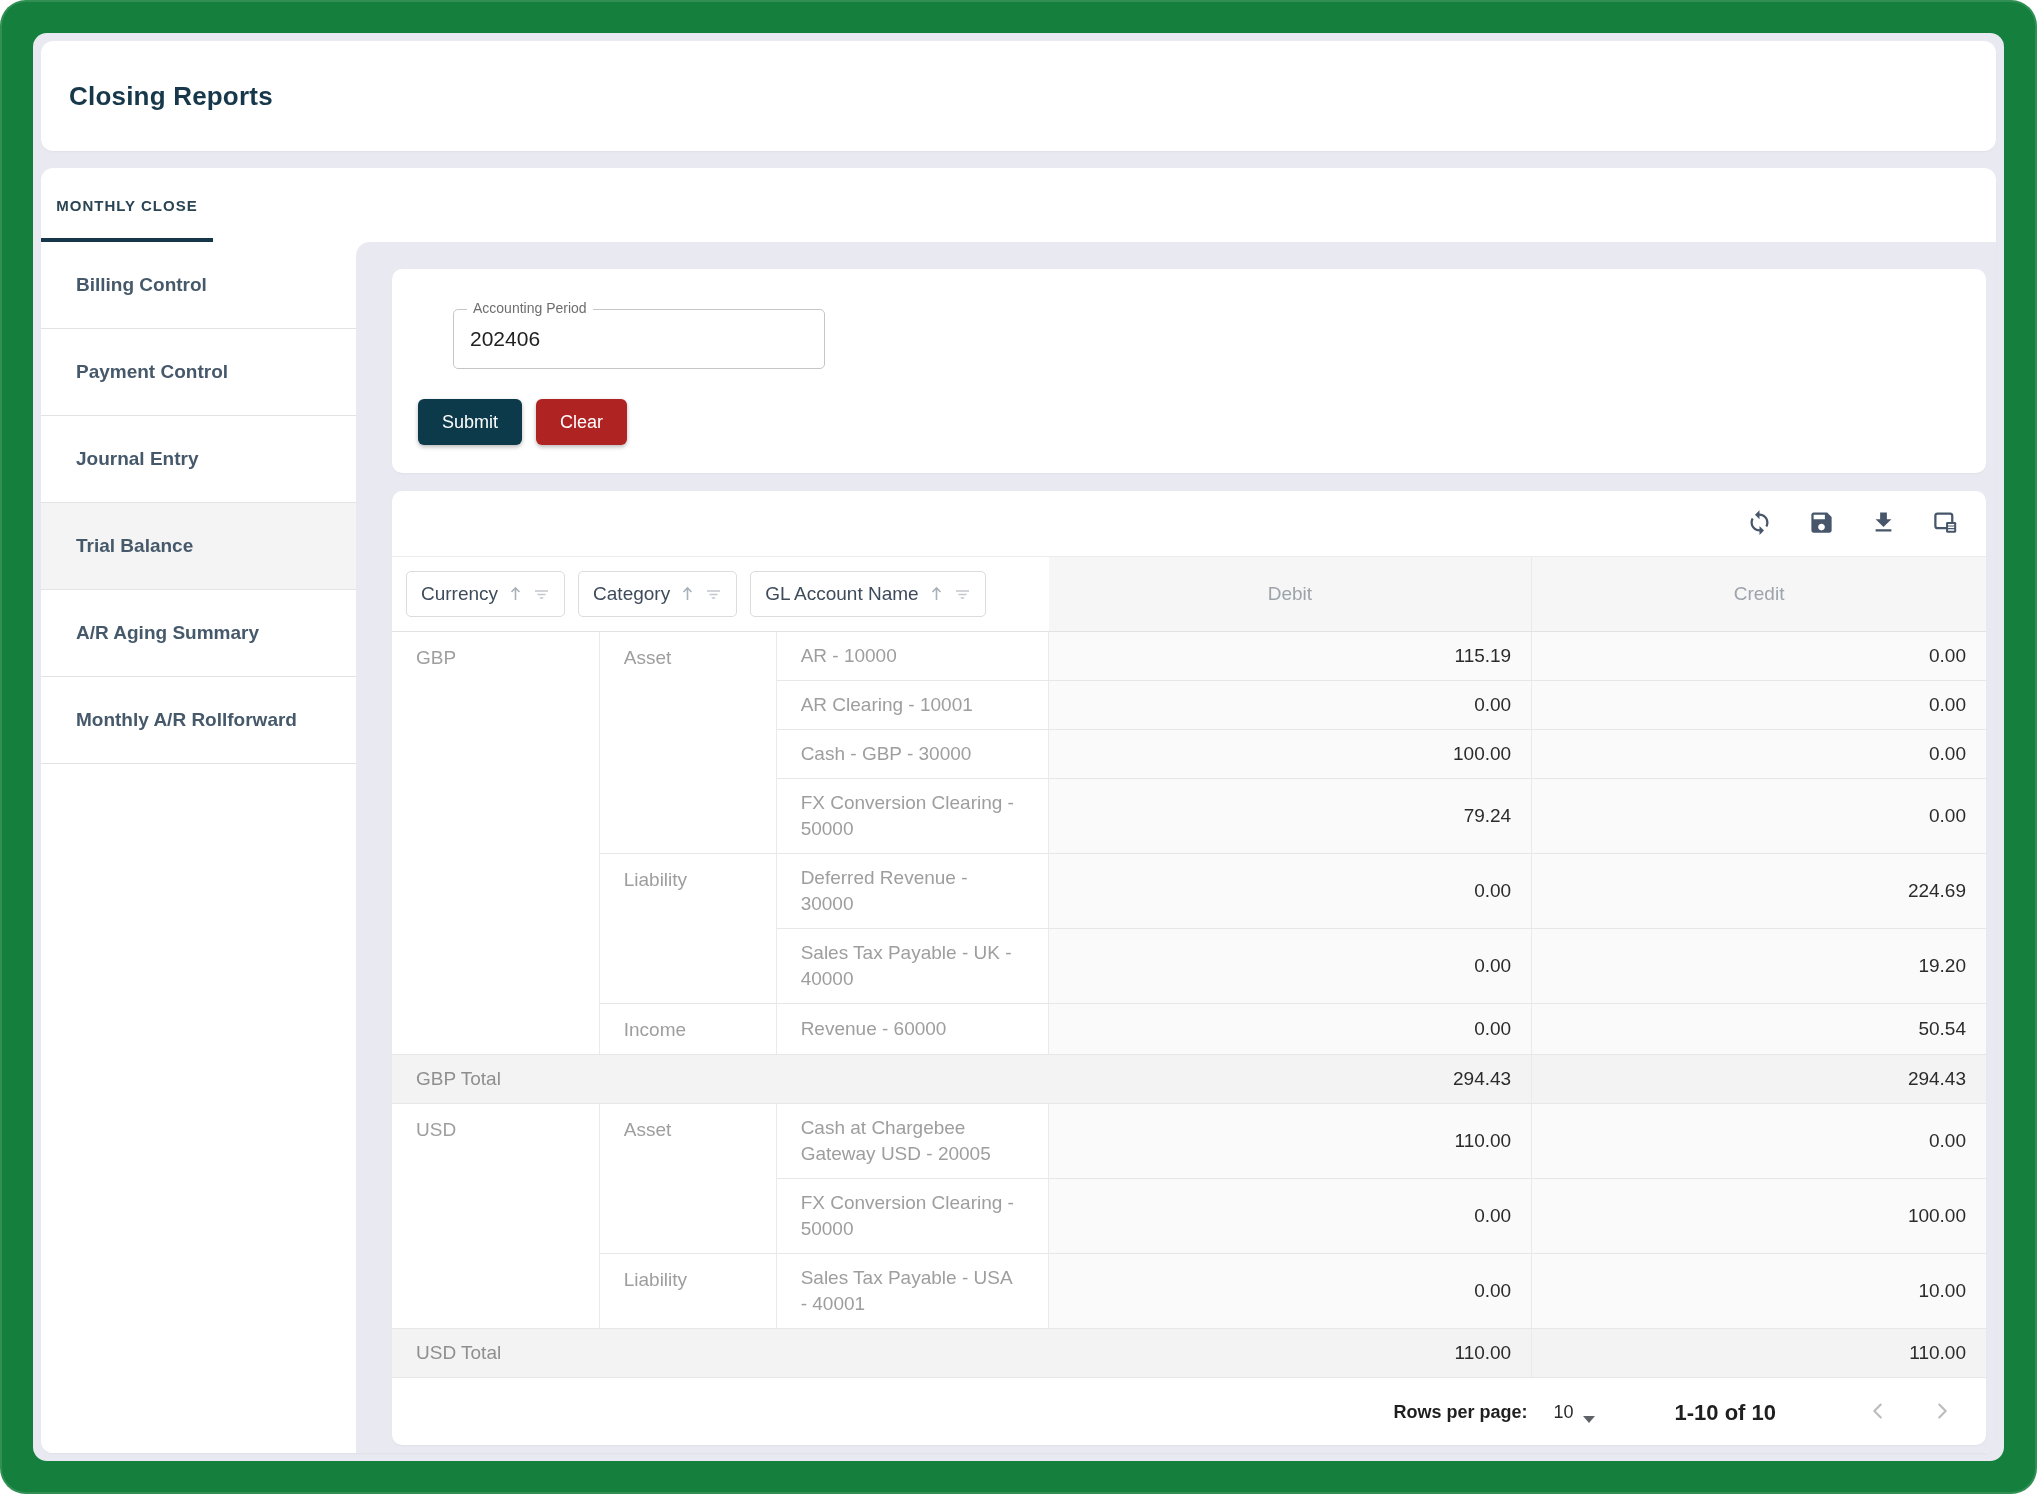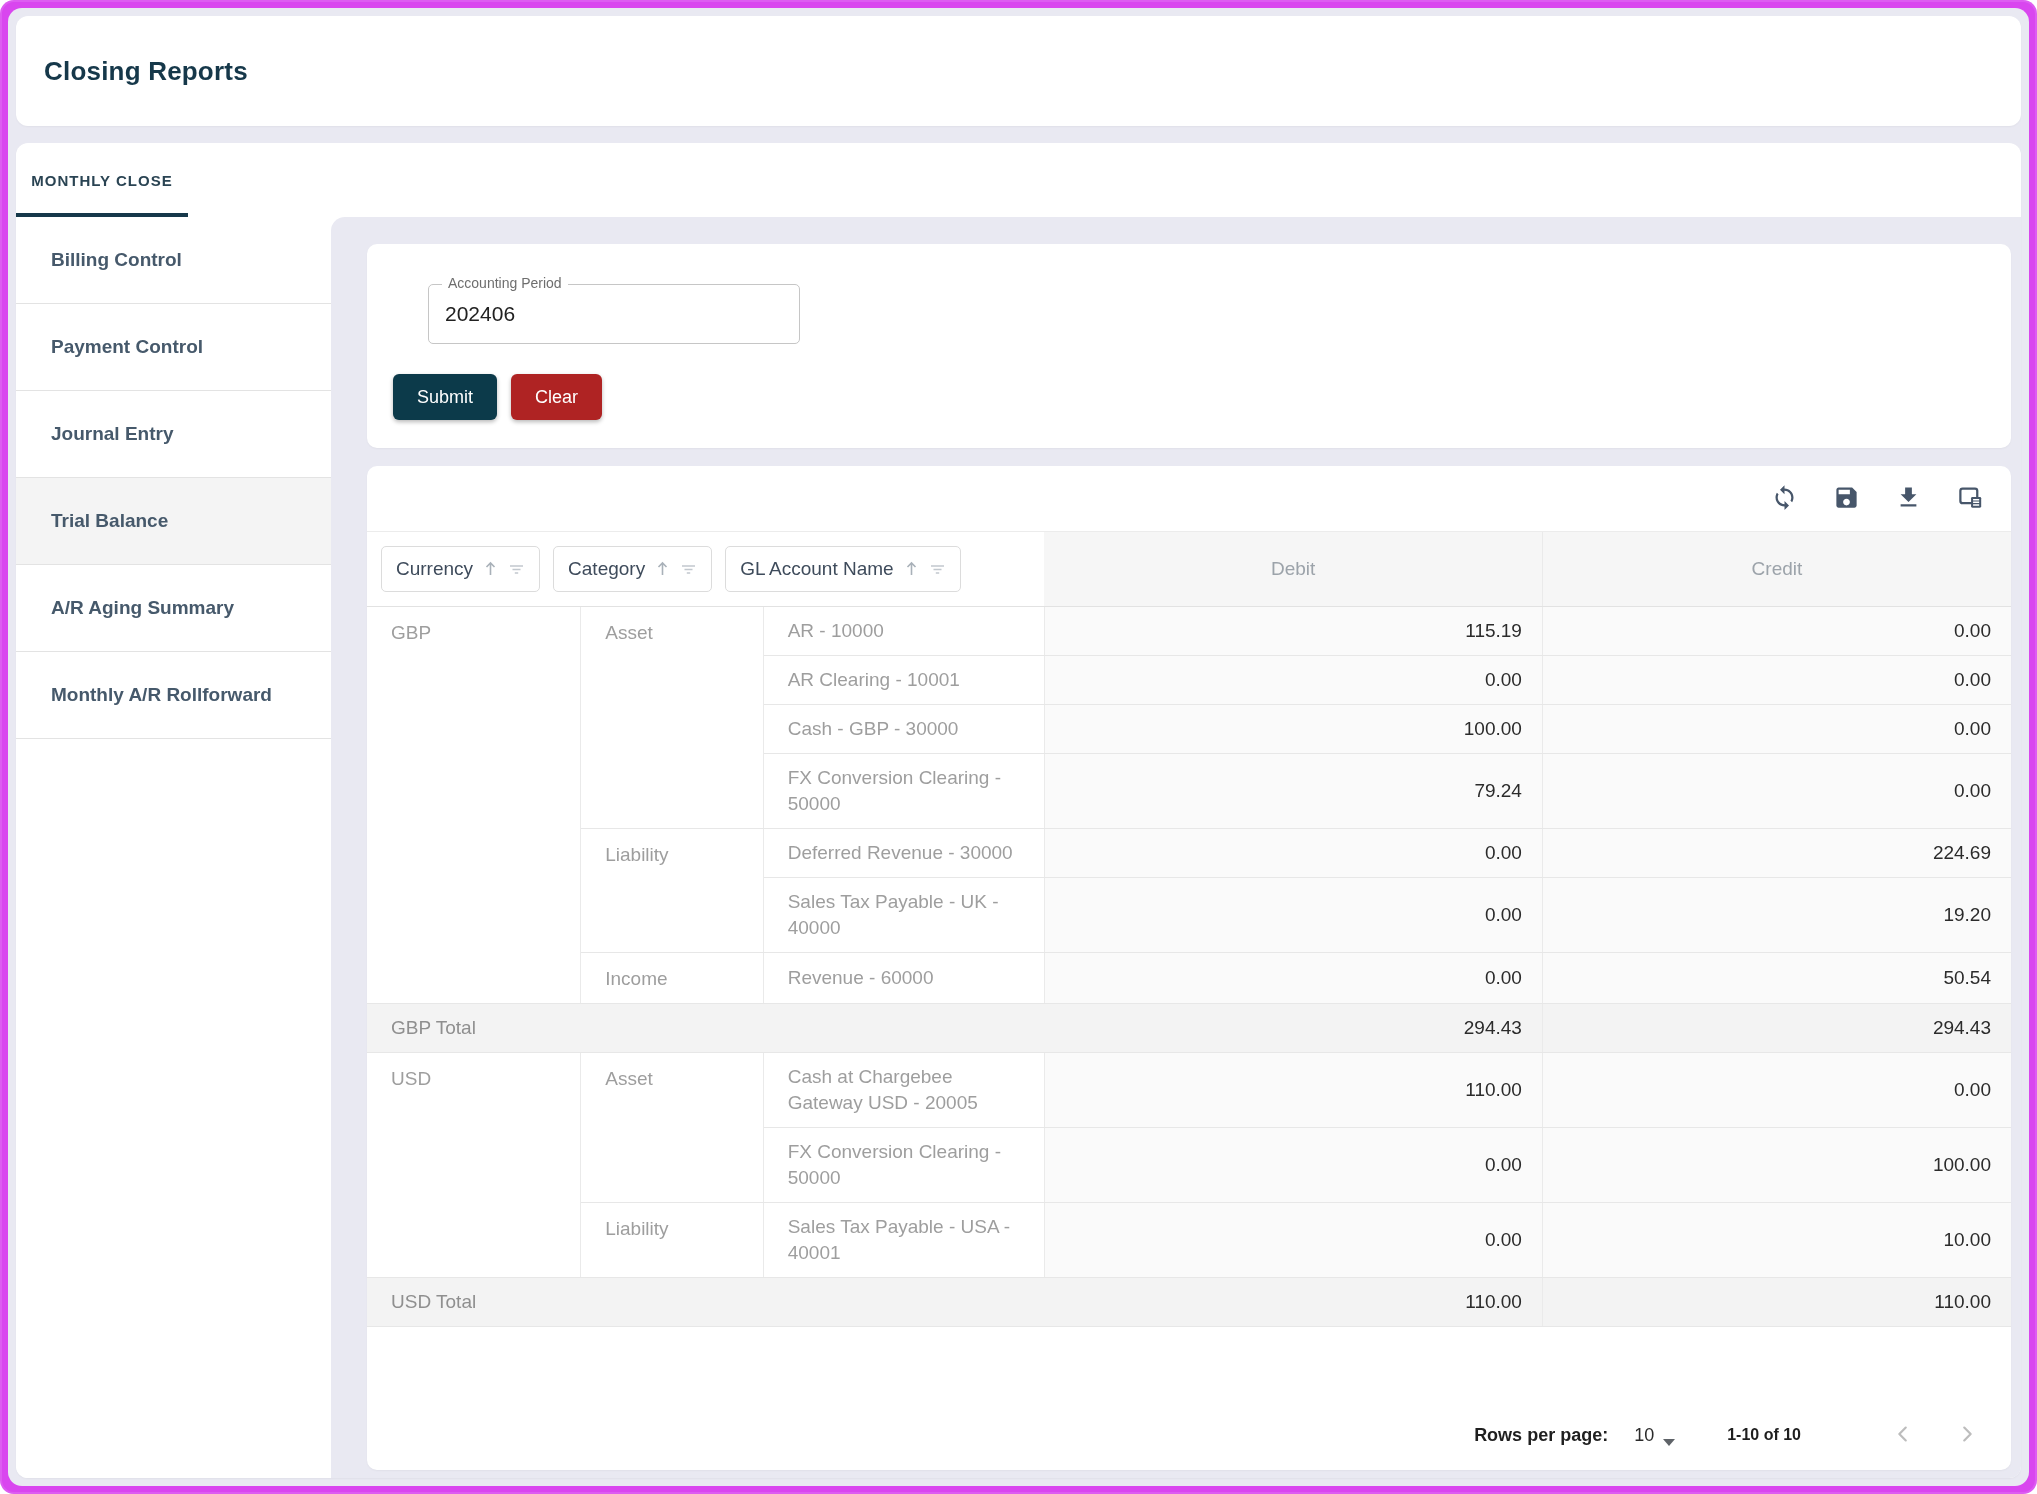--- a/index.html
+++ b/index.html
@@ -1,22 +1,22 @@
 <!DOCTYPE html>
 <html><head>
 <meta charset="utf-8">
 <style>
   * { box-sizing: border-box; margin: 0; padding: 0; }
   html,body { background:#ffffff; font-family:"Liberation Sans", sans-serif; }
 
   .frame {
     width:2037px; height:1494px;
-    background:#d946ef;
-    border-radius:14px;
-    padding:8px;
+    background:#15803d;
+    border-radius:26px;
+    padding:33px;
     box-shadow: inset 0 0 0 2px rgba(255,255,255,.12);
   }
   .inner {
     width:100%; height:100%;
     background:#E9E9F2;
     border-radius:14px;
     padding:8px;
     display:flex; flex-direction:column;
     overflow:hidden;
   }
@@ -161,21 +161,21 @@
   .rpp-label { font-size:18px; font-weight:600; color:#1F1F1F; margin-right:26px; }
   .rpp-select {
     display:flex; align-items:flex-end; gap:9px; cursor:pointer; margin-right:52px;
   }
   .rpp-value { font-size:18px; color:#2B2B2B; }
   .caret-down {
     width:0; height:0;
     border-left:6px solid transparent; border-right:6px solid transparent;
     border-top:7px solid #5F6368;
   }
-  .range-label { font-size:16px; font-weight:700; color:#1F1F1F; margin-right:60px; }
+  .range-label { font-size:22px; font-weight:700; color:#1F1F1F; margin-right:60px;margin-left:28px; }
   .pg-btn {
     background:none; border:none; cursor:pointer; color:#BDBDBD;
     width:44px; height:44px; display:flex; align-items:center; justify-content:center;
     margin-left:20px;
   }
   .pg-btn svg { width:22px; height:22px; }
 </style>
 </head>
 <body>
 

